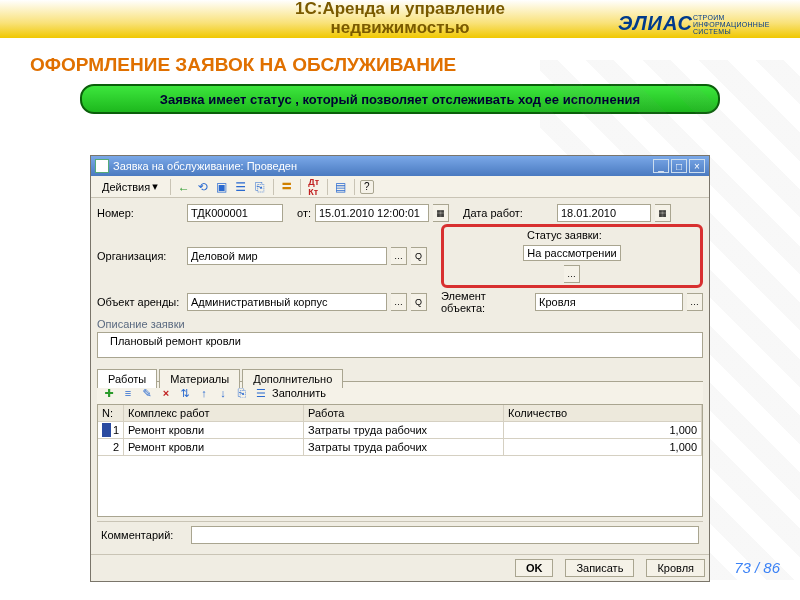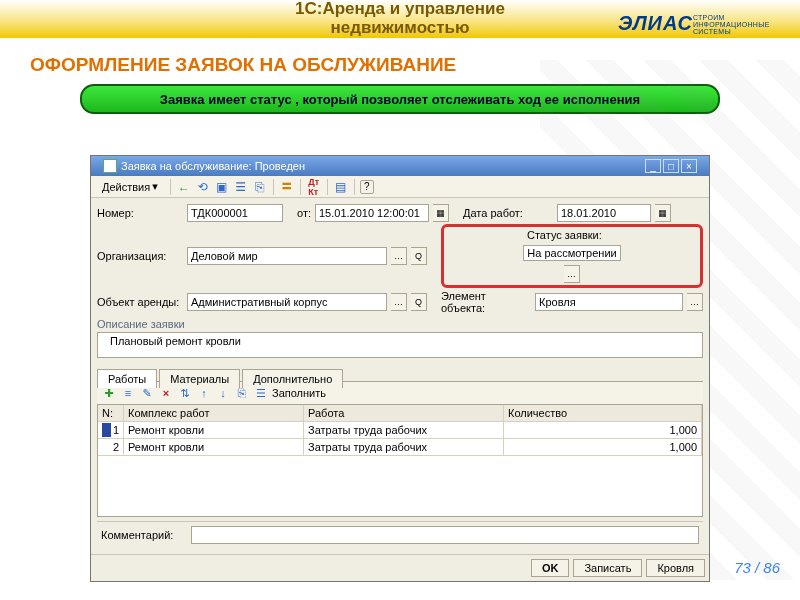--- a/index.html
+++ b/index.html
@@ -9,21 +9,21 @@
   .topbar-title { flex: 1; text-align: center; color: #7a5a00; font-size: 17px; font-weight: bold; line-height: 1.1; }
   .logo { width: 170px; height: 32px; display: flex; flex-direction: row; align-items: flex-end; justify-content: center; }
   .logo-main { color: #003a8c; font-size: 20px; font-weight: bold; font-style: italic; letter-spacing: 1px; }
   .logo-sub { color: #003a8c; font-size: 7px; letter-spacing: 0.3px; }
 
   .section-title { color: #e07000; font-size: 19px; font-weight: bold; margin: 16px 0 8px 30px; }
 
   .green-banner { margin: 0 auto; width: 640px; height: 30px; background: linear-gradient(#3de63d,#1db81d); border: 2px solid #0a5e0a; border-radius: 14px; display: flex; align-items: center; justify-content: center; color: #003; font-size: 13px; font-weight: bold; }
 
   .window { position: absolute; left: 90px; top: 155px; width: 620px; background: #f0ede3; border: 1px solid #7a756a; font-size: 11px; }
-  .titlebar { height: 20px; background: linear-gradient(#7aa8e8,#4a7ac0); color: #fff; display: flex; align-items: center; padding: 0 12px; }
+  .titlebar { height: 20px; background: linear-gradient(#7aa8e8,#4a7ac0); color: #fff; display: flex; align-items: center; padding: 0 4px; }
   .titlebar .doc-icon { width: 14px; height: 14px; background:#fff; border:1px solid #5a7; margin-right:4px; display:inline-block;}
   .titlebar-buttons { margin-left: auto; display: flex; gap: 2px; }
   .titlebar-buttons span { width: 16px; height: 14px; border:1px solid #cde; display:flex; align-items:center; justify-content:center; font-size:10px; color:#fff; cursor:pointer;}
   .menubar { height: 22px; background: #f5f2e8; border-bottom: 1px solid #c9c4b5; display:flex; align-items:center; padding:0 4px; gap:3px;}
   .menubar .btn { padding:2px 6px; border:1px solid transparent; cursor:pointer; font-size:11px; display:flex; align-items:center; gap:2px;}
   .menubar .sep { width:1px; height:16px; background:#c9c4b5; margin:0 2px;}
   .menubar .icon { width:16px; height:16px; display:inline-flex; align-items:center; justify-content:center; font-size:12px;}
   .ic-blue{color:#2a6ad0;} .ic-green{color:#2a9a2a;} .ic-red{color:#c02020;} .ic-orange{color:#d08000;}
 
   .form-body { padding: 6px; }
@@ -47,21 +47,21 @@
   .grid { border:1px solid #a9a590; background:#fff;}
   .grid-row { display:flex; border-bottom:1px solid #d5d0c2; height:17px; align-items:center;}
   .grid-head .grid-cell{ background:#ede9dc; font-size:11px;}
   .grid-cell { border-right:1px solid #d5d0c2; padding:1px 4px; font-size:11px; height:100%; display:flex; align-items:center;}
   .gc-n{width:26px;} .gc-a{width:180px;} .gc-b{width:200px;} .gc-c{flex:1; justify-content:flex-end;}
   .grid-blank{height:60px;}
   .row-marker { width:10px; height:14px; background:#2a4aa0; margin-right:2px;}
 
   .footer { display:flex; align-items:center; padding:4px; gap:4px; border-top:1px solid #c9c4b5; margin-top:4px;}
   .footer .fld{flex:1;}
-  .footer-btns { display:flex; justify-content:flex-end; gap:4px; padding:4px; border-top:1px solid #c9c4b5; background:#f0ede3;}
+  .footer-btns { display:flex; justify-content:flex-end; gap:12px; padding:4px; border-top:1px solid #c9c4b5; background:#f0ede3;}
   .footer-btns button { padding:2px 10px; font-size:11px; border:1px solid #a9a590; background:#f5f2e8; cursor:pointer;}
   .footer-btns button.primary { font-weight:bold;}
 
   .pagenum { position:absolute; right:20px; bottom:24px; font-size:15px; font-weight:normal; font-style:italic; color:#3b82f6;}
   .watermark { position:absolute; right:0; top:60px; width:260px; height:520px; opacity:0.06; background: repeating-linear-gradient(45deg,#888 0 20px,transparent 20px 40px); pointer-events:none;}
 </style>
 </head>
 <body>
 
 <div class="watermark"></div>

